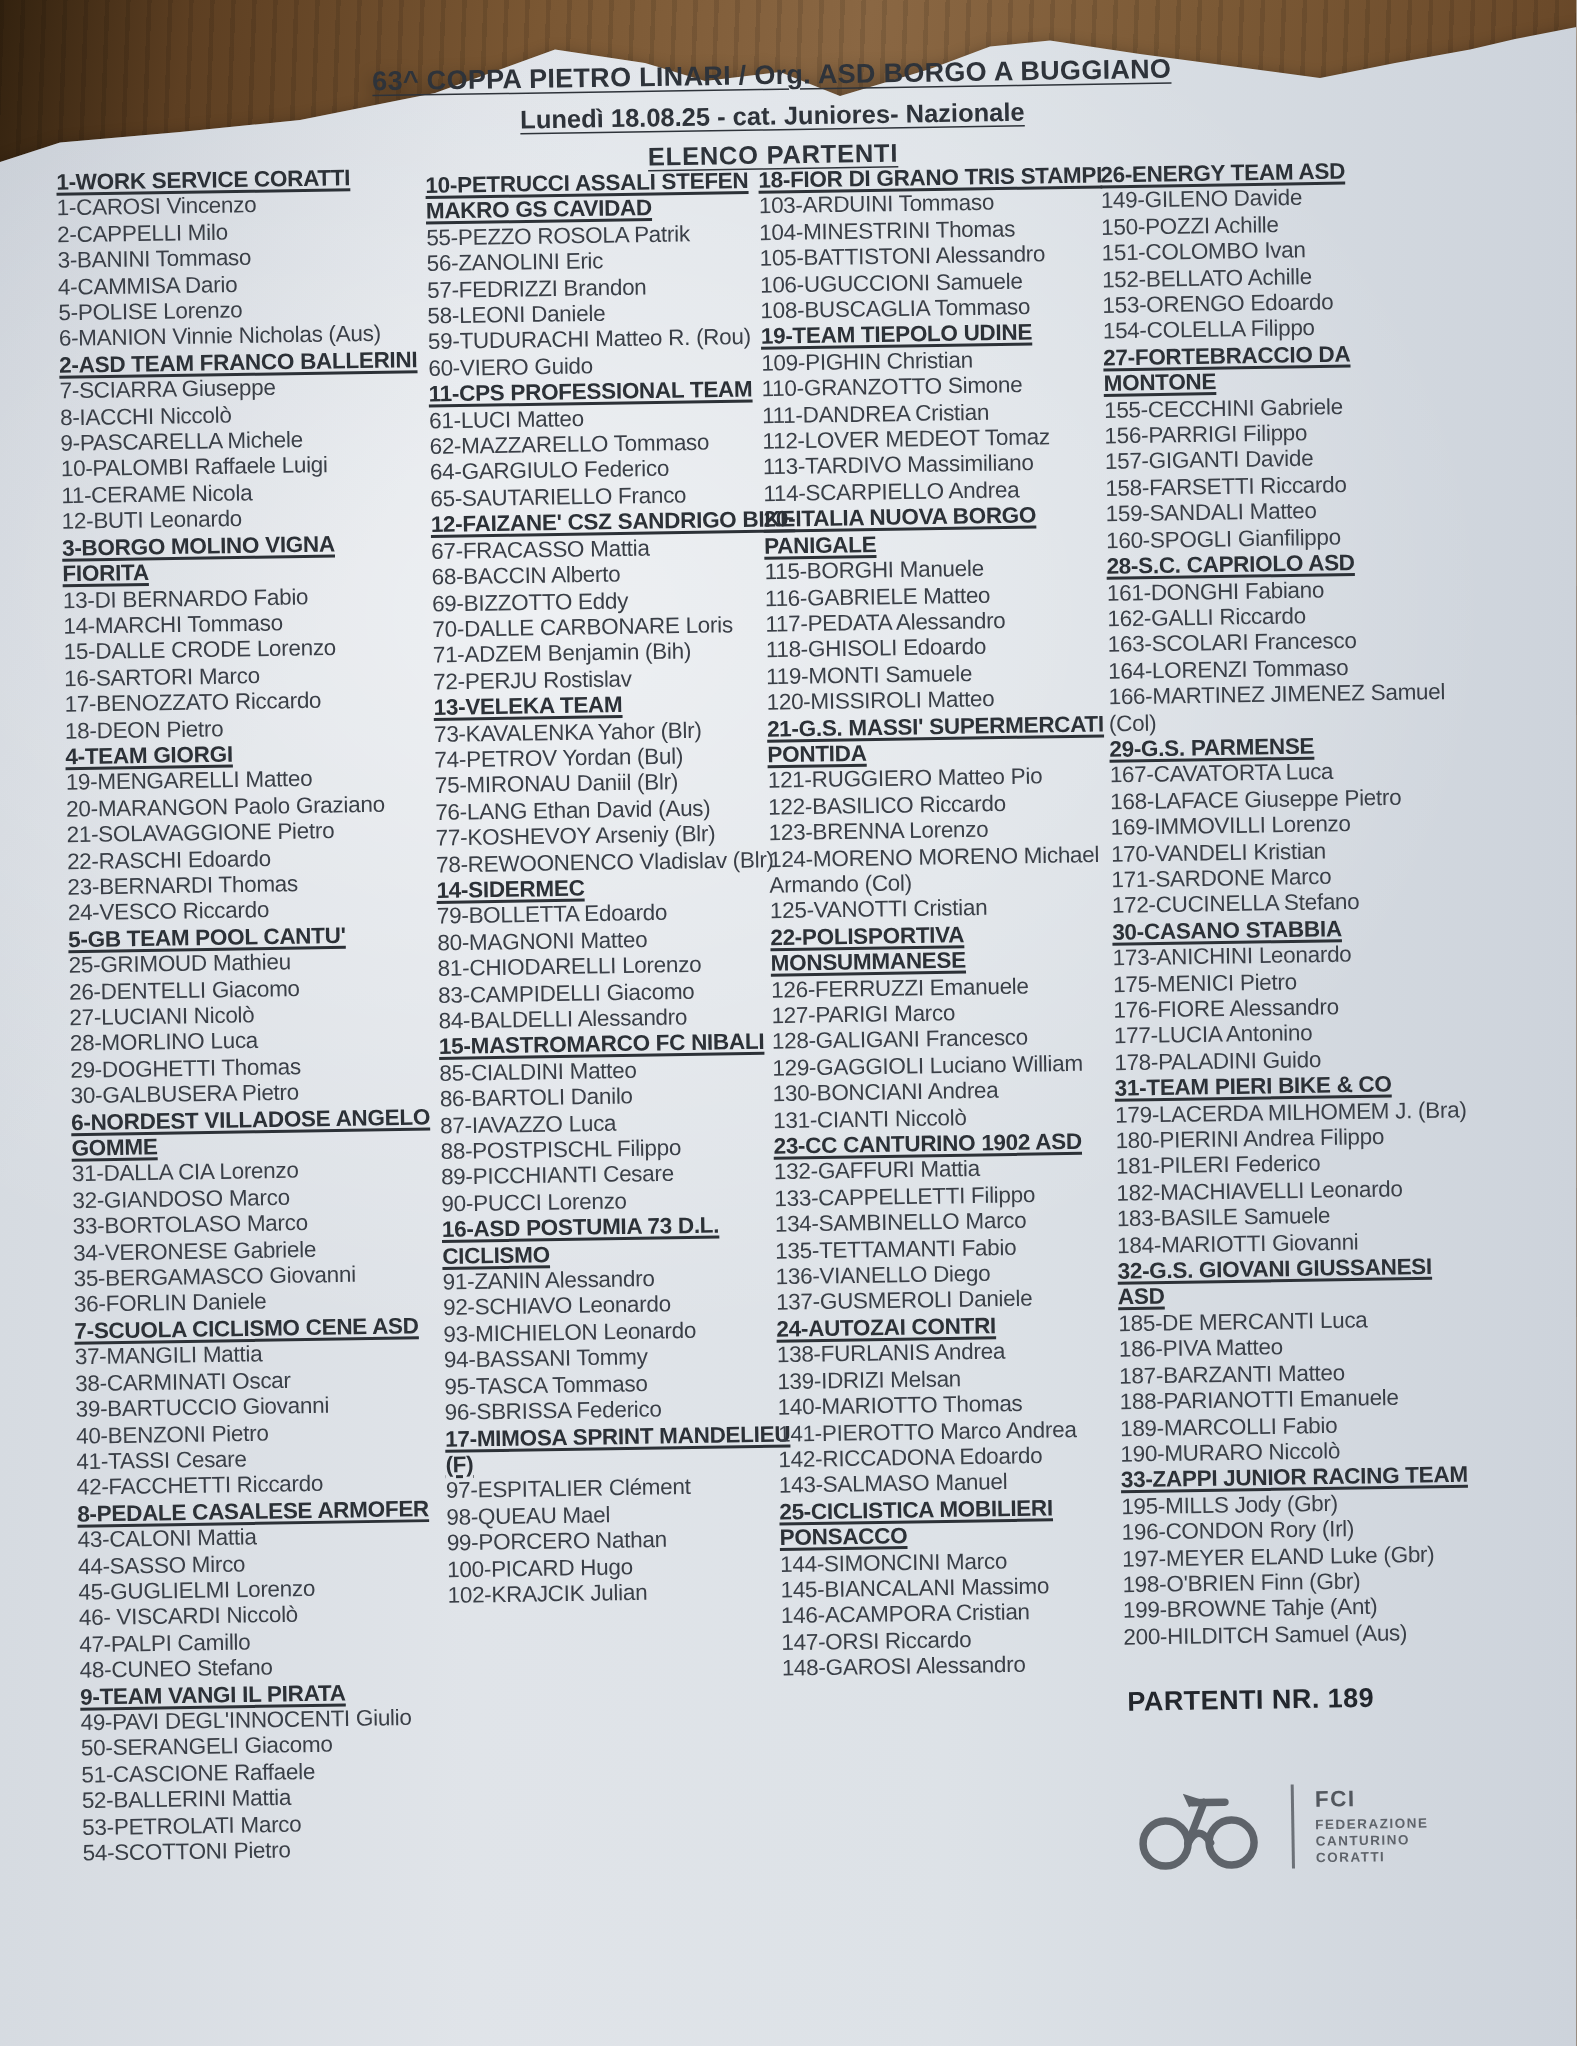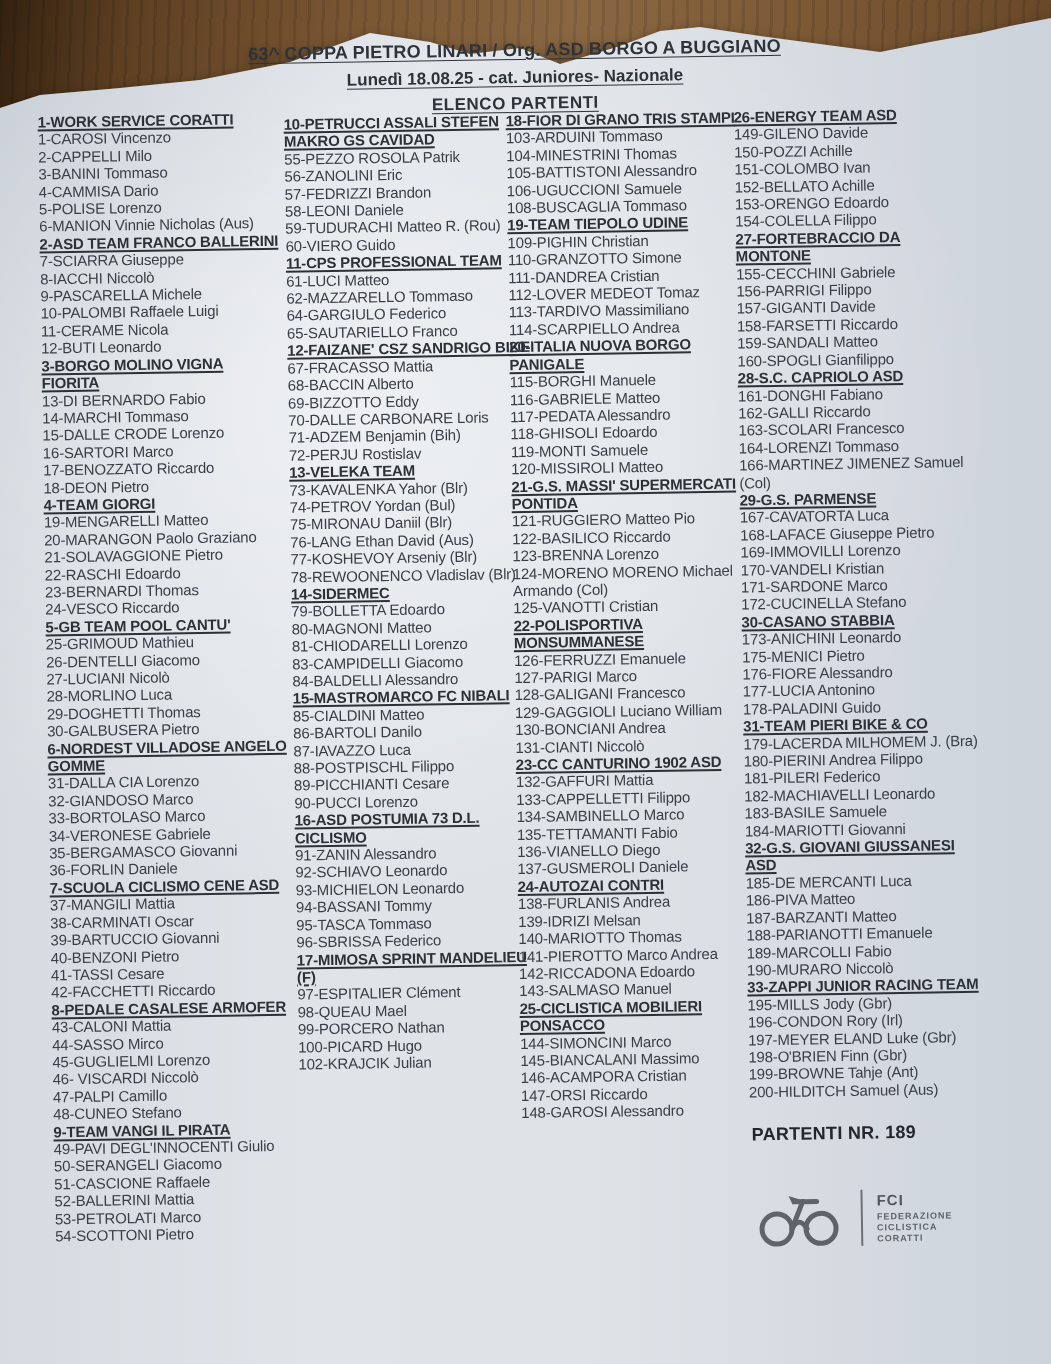--- a/index.html
+++ b/index.html
@@ -78,18 +78,18 @@
           <path d="M37 41 Q44 28 52 41"></path>
           <path d="M37 41 L48 14"></path>
           <path d="M48 14 L62 14"></path>
           <path d="M40 14 L48 14"></path>
         </g>
         <path d="M34 8 L46 12 L38 17 Z" fill="#4a4f56"></path>
       </svg>
       <div class="fci-divider"></div>
       <div class="fci-text">
         <div class="acro">FCI</div>
-        <div class="sub"><span>FEDERAZIONE</span><br><span>CICLISTICA</span><br><span>CORATTI</span></div>
+        <div class="sub"><span>FEDERAZIONE</span><br><span>CANTURINO</span><br><span>CORATTI</span></div>
       </div>
     </div>
 
   </div>
 </div>
 
 </body></html>

